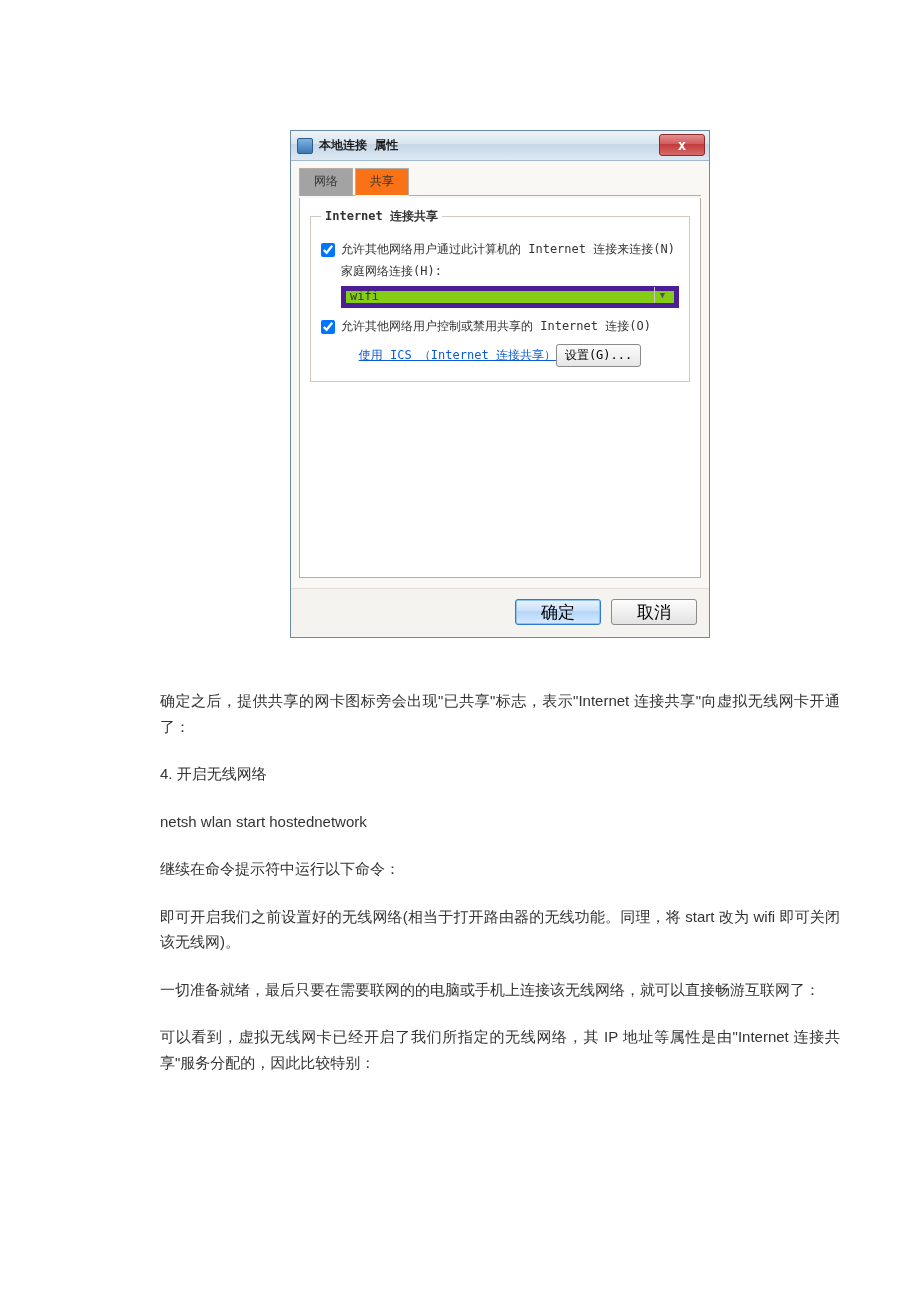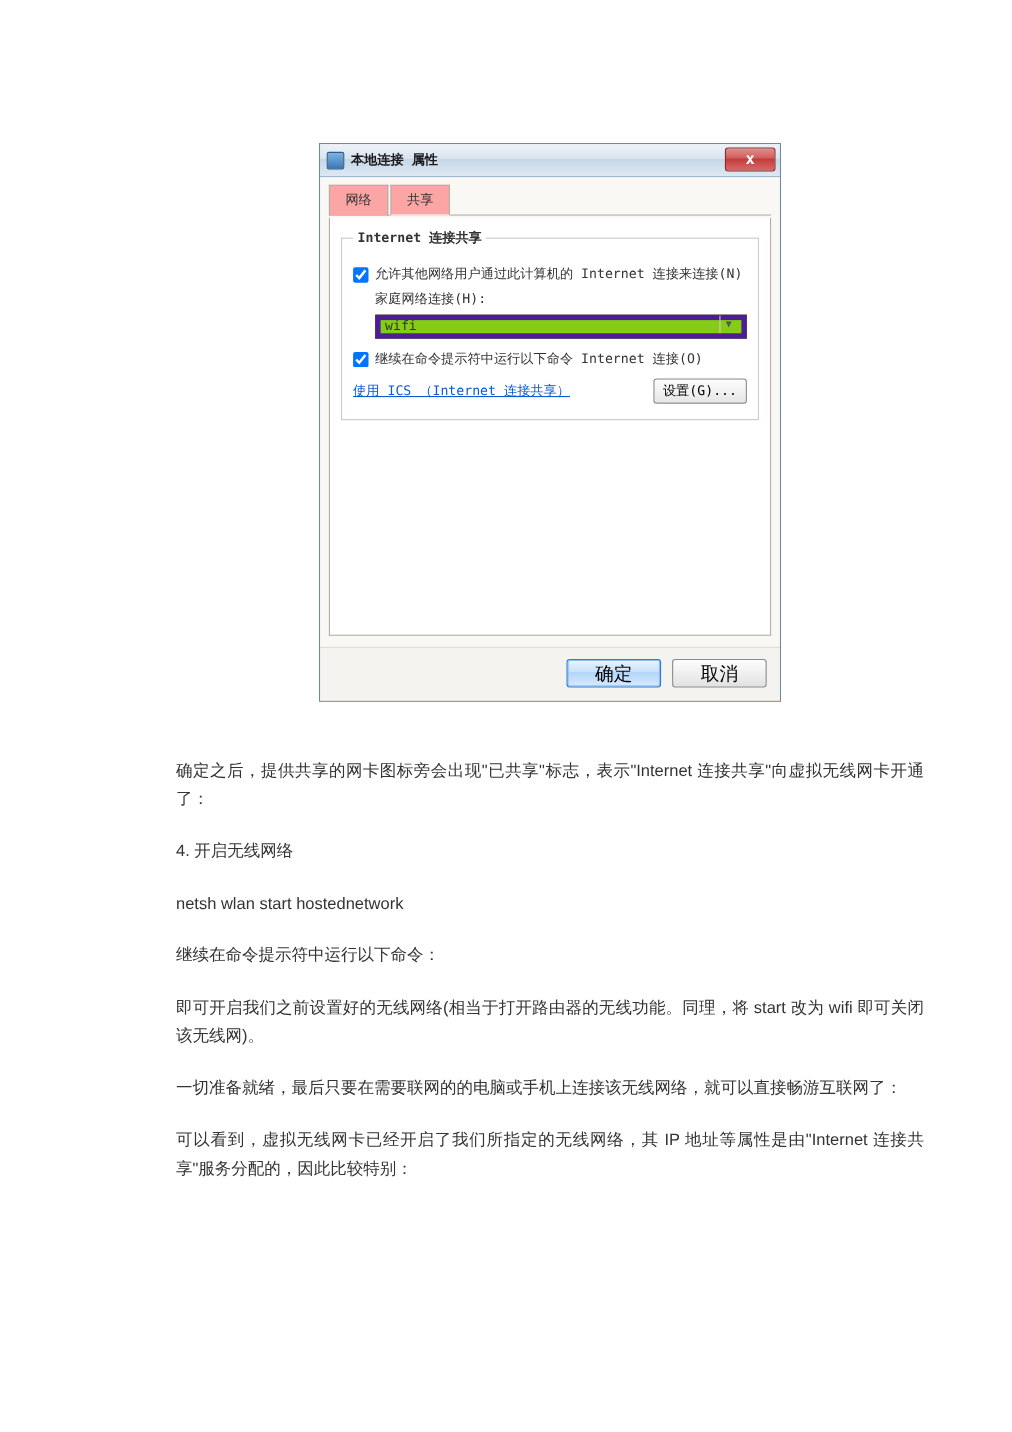--- a/index.html
+++ b/index.html
@@ -59,28 +59,28 @@
   }
   .tabs {
     display: flex;
     border-bottom: 1px solid #b3afa8;
     margin-bottom: 2px;
   }
   .tab {
     padding: 4px 14px 5px 14px;
     border: 1px solid #b3afa8;
     border-bottom: none;
-    background: #fca5a5;
+    background: #a3a3a3;
     margin-right: 2px;
     position: relative;
     top: 1px;
     cursor: pointer;
   }
   .tab.active {
-    background: #fca5a5;
+    background: #f97316;
     border-bottom: 1px solid #ffffff;
     font-family: Liberation Mono, monospace;
   }
   .tab-panel {
     background: #ffffff;
     border: 1px solid #b3afa8;
     border-top: none;
     padding: 10px 10px 14px 10px;
     min-height: 380px;
   }
@@ -117,21 +117,21 @@
     justify-content: space-between;
     cursor: pointer;
   }
   .combo .arrow {
     width: 16px; height: 16px;
     border-left: 1px solid #cfc9bf;
     display: flex; align-items: center; justify-content: center;
     color: #555; font-size: 9px;
   }
   .link-row {
-    display: flex; align-items: center; justify-content: space-between;
+    display: flex; align-items: center; justify-content: center;
     margin-top: 10px;
   }
   .link {
     color: #0b5bd6;
     text-decoration: underline;
     cursor: pointer;
   }
   .small-btn {
     border: 1px solid #8a8a8a;
     background: linear-gradient(#fdfdfd,#e6e6e6);
@@ -200,21 +200,21 @@
 
           <div class="indent">
             <div class="combo">
               <span>wifi</span>
               <span class="arrow">▼</span>
             </div>
           </div>
 
           <div class="cb-row" style="margin-top:10px;">
             <input type="checkbox" checked="" style="">
-            <label>继续在命令提示符中运行以下命令 Internet 连接(O)</label>
+            <label>允许其他网络用户控制或禁用共享的 Internet 连接(O)</label>
           </div>
 
           <div class="link-row">
             <span class="link">使用 ICS （Internet 连接共享）</span>
             <button class="small-btn">设置(G)...</button>
           </div>
         </fieldset>
       </div>
     </div>
 

